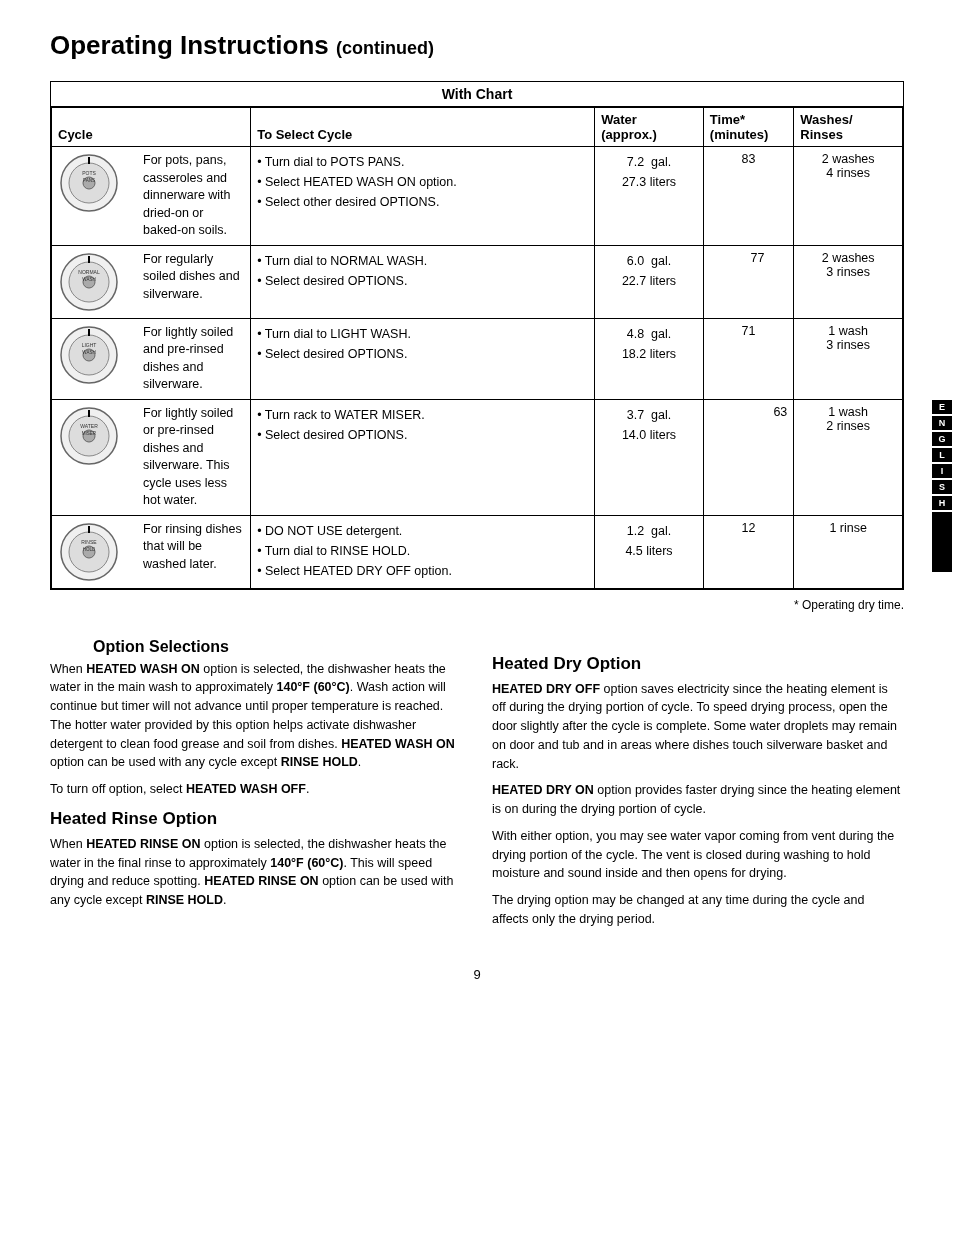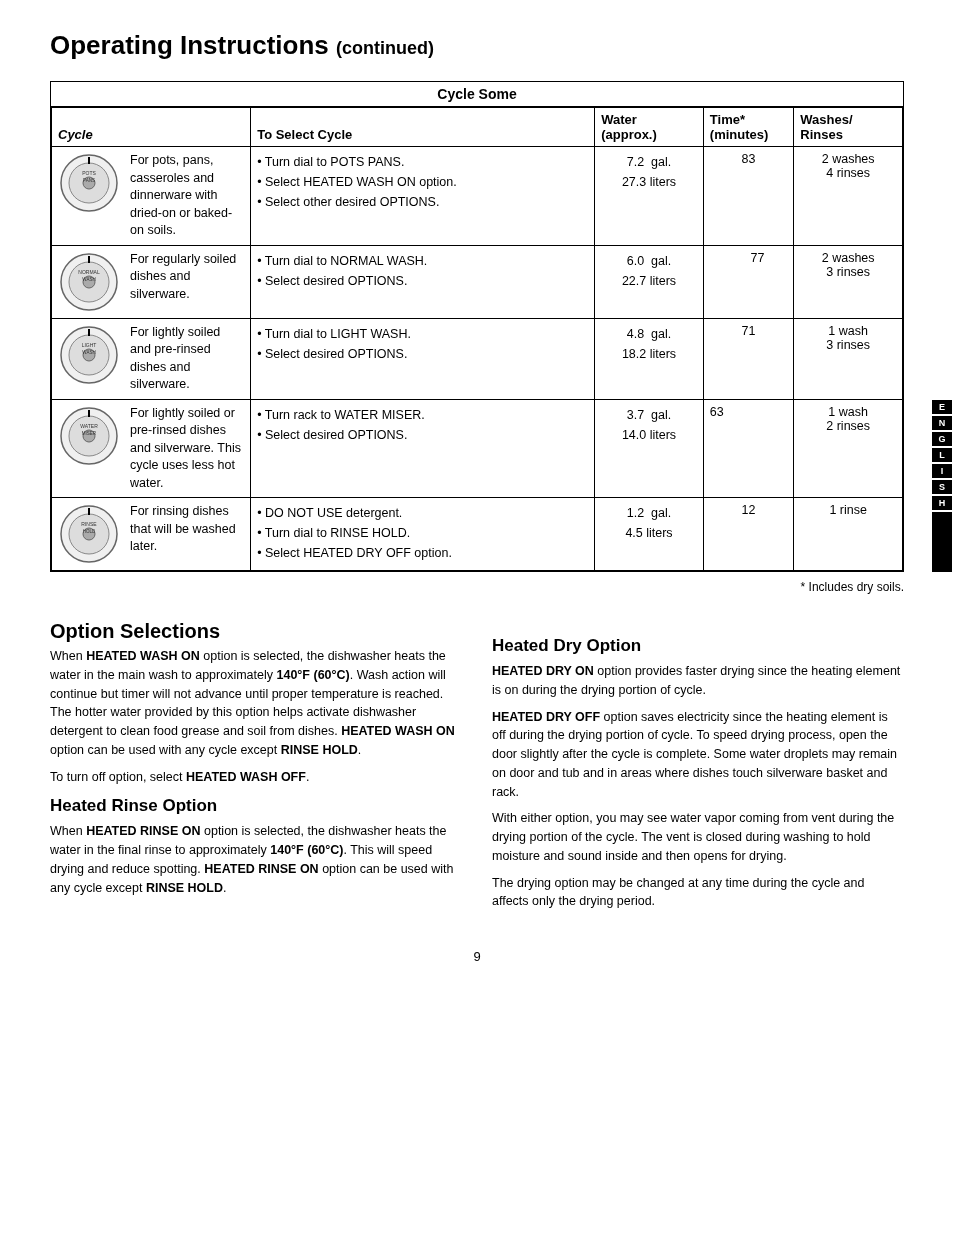--- a/index.html
+++ b/index.html
@@ -46,30 +46,30 @@
       font-size: 13px;
       text-align: left;
       vertical-align: bottom;
     }
     table.cycle-table td {
       border: 1px solid #000;
       padding: 5px 6px;
       vertical-align: top;
       font-size: 12.5px;
     }
-    .col-cycle { width: 22%; font-style: italic; }
+    .col-cycle { width: 22%; }
     .col-select { width: 38%; }
     .col-water { width: 12%; text-align: center; }
     .col-time { width: 10%; text-align: center; }
     .col-washes { width: 12%; text-align: center; }
 
     .cycle-cell {
       display: flex;
       align-items: flex-start;
-      gap: 10px;
+      gap: 23px;
     }
     .dial-img {
       width: 62px;
       height: 62px;
       flex-shrink: 0;
     }
     .cycle-desc {
       font-size: 12.5px;
       line-height: 1.4;
     }
@@ -95,24 +95,25 @@
       gap: 30px;
       margin-top: 10px;
     }
     .options-left {
       flex: 1;
     }
     .options-right {
       flex: 1;
     }
     .section-header {
-      font-size: 20px;
+      font-size: 16px;
       font-weight: bold;
       margin-bottom: 4px;
       margin-top: 6px;
+      margin-left: 43px;
     }
     .option-title {
       font-size: 17px;
       font-weight: bold;
       margin-bottom: 6px;
     }
     .body-text {
       font-size: 12.5px;
       line-height: 1.5;
       margin-bottom: 8px;
@@ -176,21 +177,21 @@
   </style>
 </head>
 <body>
 
 <h1 class="page-title" data-name="page-title">
   <span>Operating Instructions</span>
   <span class="continued" style="font-style: normal;">(continued)</span>
 </h1>
 
 <div class="cycle-chart-wrapper" data-name="cycle-chart">
-  <div class="cycle-chart-title" data-name="cycle-chart-title">Cycle Some</div>
+  <div class="cycle-chart-title" data-name="cycle-chart-title">With Chart</div>
   <table class="cycle-table" data-name="cycle-table">
     <thead>
       <tr>
         <th class="col-cycle" data-name="cycle-header">Cycle</th>
         <th class="col-select" data-name="to-select-header">To Select Cycle</th>
         <th class="col-water" data-name="water-header">Water<br>(approx.)</th>
         <th class="col-time" data-name="time-header">Time*<br>(minutes)</th>
         <th class="col-washes" data-name="washes-header">Washes/<br>Rinses</th>
       </tr>
     </thead>
@@ -274,21 +275,21 @@
     <text x="31" y="30" text-anchor="middle" font-size="4.5" fill="#333" font-family="Arial">MISER</text>
   </svg></div>
     <div class="cycle-desc" data-name="cycle-description">For lightly soiled or pre-rinsed dishes and silverware. This cycle uses less hot water.</div>
   </div>
           </td>
           <td data-name="to-select-cell" class="to-select-cell">
             <div>• Turn rack to WATER MISER.</div>
             <div>• Select desired OPTIONS.</div>
           </td>
           <td data-name="water-cell" class="water-cell">3.7&nbsp;&nbsp;gal.<br>14.0&nbsp;liters</td>
-          <td data-name="time-cell" style="text-align: left;">63</td>
+          <td data-name="time-cell" style="text-align: right;">63</td>
           <td data-name="washes-cell" style="text-align: center;">1 wash<br>2 rinses</td>
         </tr>
         <tr>
           <td data-name="table-row">
             <div class="cycle-cell">
     <div class="dial-img" data-name="dial-image"><svg class="dial-svg" viewBox="0 0 62 62" xmlns="http://www.w3.org/2000/svg">
     <circle cx="31" cy="31" r="28" fill="#f0f0f0" stroke="#666" stroke-width="1.5"></circle>
     <circle cx="31" cy="31" r="20" fill="#ddd" stroke="#888" stroke-width="1"></circle>
     <circle cx="31" cy="31" r="6" fill="#aaa" stroke="#666" stroke-width="1"></circle>
     <line x1="31" y1="5" x2="31" y2="12" stroke="#000" stroke-width="2"></line>
@@ -304,35 +305,35 @@
             <div>• Select HEATED DRY OFF option.</div>
           </td>
           <td data-name="water-cell" class="water-cell">1.2&nbsp;&nbsp;gal.<br>4.5&nbsp;liters</td>
           <td data-name="time-cell" style="text-align: center; margin-left: 45px;">12</td>
           <td data-name="washes-cell" style="text-align: center;">1 rinse</td>
         </tr>
       </tbody>
   </table>
 </div>
 
-<div class="footnote" data-name="footnote">* Includes dry soils.</div>
+<div class="footnote" data-name="footnote">* Operating dry time.</div>
 
 <div class="options-container" data-name="options-container">
   <div class="options-left" data-name="options-left">
     <div class="section-header" data-name="option-selections-title">Option Selections</div>
     <div class="body-text" id="heated-wash-p1" data-name="heated-wash-paragraph-1">When <strong>HEATED WASH ON</strong> option is selected, the dishwasher heats the water in the main wash to approximately <strong>140°F (60°C)</strong>. Wash action will continue but timer will not advance until proper temperature is reached. The hotter water provided by this option helps activate dishwasher detergent to clean food grease and soil from dishes. <strong>HEATED WASH ON</strong> option can be used with any cycle except <strong>RINSE HOLD</strong>.</div>
     <div class="body-text" id="heated-wash-p2" data-name="heated-wash-paragraph-2">To turn off option, select <strong>HEATED WASH OFF</strong>.</div>
 
     <div class="heated-rinse-title" data-name="heated-rinse-title">Heated Rinse Option</div>
     <div class="body-text" id="heated-rinse-p1" data-name="heated-rinse-paragraph-1">When <strong>HEATED RINSE ON</strong> option is selected, the dishwasher heats the water in the final rinse to approximately <strong>140°F (60°C)</strong>.  This will speed drying and reduce spotting. <strong>HEATED RINSE ON</strong> option can be used with any cycle except <strong>RINSE HOLD</strong>.</div>
   </div>
   <div class="options-right" data-name="options-right">
     <div class="option-title" style="margin-top: 22px;" data-name="heated-dry-title">Heated Dry Option</div>
+    <div class="body-text" id="heated-dry-p2" data-name="heated-dry-paragraph-2"><strong>HEATED DRY OFF</strong> option saves electricity since the heating element is off during the drying portion of cycle. To speed drying process, open the door slightly after the cycle is complete. Some water droplets may remain on door and tub and in areas where dishes touch silverware basket and rack.</div>
     <div class="body-text" id="heated-dry-p1" data-name="heated-dry-paragraph-1"><strong>HEATED DRY ON</strong> option provides faster drying since the heating element is on during the drying portion of cycle.</div>
-    <div class="body-text" id="heated-dry-p2" data-name="heated-dry-paragraph-2"><strong>HEATED DRY OFF</strong> option saves electricity since the heating element is off during the drying portion of cycle. To speed drying process, open the door slightly after the cycle is complete. Some water droplets may remain on door and tub and in areas where dishes touch silverware basket and rack.</div>
     <div class="body-text" id="heated-dry-p3" data-name="heated-dry-paragraph-3">With either option, you may see water vapor coming from vent during the drying portion of the cycle. The vent is closed during washing to hold moisture and sound inside and then opens for drying.</div>
     <div class="body-text" id="heated-dry-p4" data-name="heated-dry-paragraph-4">The drying option may be changed at any time during the cycle and affects only the drying period.</div>
   </div>
 </div>
 
 <div class="side-tab" data-name="side-tab" id="side-tab-container">
     <div data-name="side-tab-letter" class="side-tab-letter">E</div>
     <div data-name="side-tab-letter" class="side-tab-letter">N</div>
     <div data-name="side-tab-letter" class="side-tab-letter">G</div>
     <div data-name="side-tab-letter" class="side-tab-letter">L</div>

